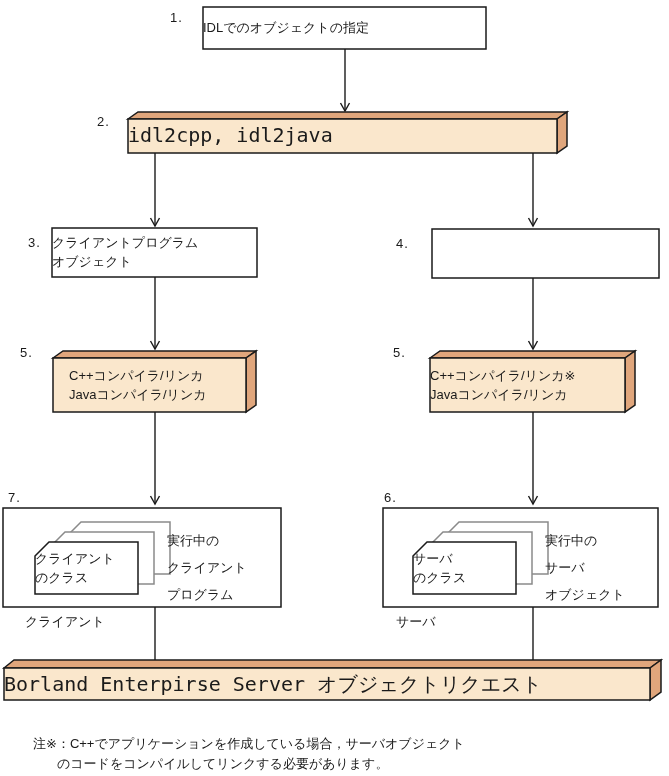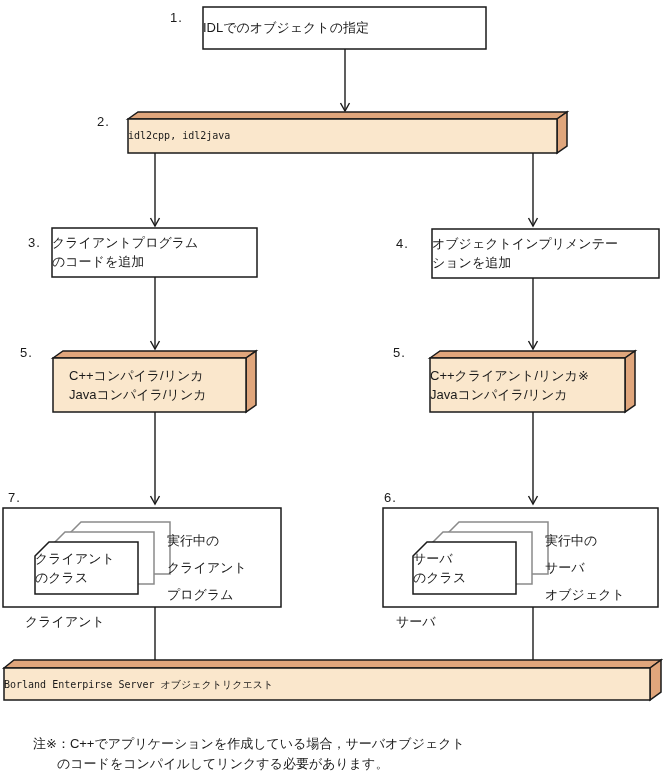--- a/index.html
+++ b/index.html
@@ -24,21 +24,21 @@
   .t {
     position: absolute;
     font-size: 13px;
     line-height: 19px;
     text-align: left;
     white-space: pre-line;
     color: var(--line, #1a1a1a);
   }
   .t.left { text-align: left; white-space: pre; }
   .t.lh20 { line-height: 27px; }
-  .t.mono { font-family: "DejaVu Sans Mono", monospace; font-size: 10px; }
+  .t.mono { font-family: "DejaVu Sans Mono", monospace; font-size: 20px; }
   .t.num  { letter-spacing: 1px; }
 </style>
 </head>
 <body>
 
 <div class="canvas">
 
   <svg class="layer" width="669" height="776" viewBox="0 0 669 776">
 
     <line class="wire" x1="345" y1="49" x2="345" y2="111"></line>
@@ -100,26 +100,24 @@
   <div class="t num left" style="left:28px;  top:233px;">3.</div>
   <div class="t num left" style="left:396px; top:234px;">4.</div>
   <div class="t num left" style="left:20px;  top:343px;">5.</div>
   <div class="t num left" style="left:393px; top:343px;">5.</div>
   <div class="t num left" style="left:8px;   top:488px;">7.</div>
   <div class="t num left" style="left:384px; top:488px;">6.</div>
 
   <div class="t" style="left:203px; top:18px;  width:283px;">IDLでのオブジェクトの指定</div>
   <div class="t mono" style="left:128px; top:126px; width:429px;">idl2cpp, idl2java</div>
   <div class="t" style="left:52px;  top:233px; width:205px;">クライアントプログラム
-のコードを追加</div>
-  <div class="t" style="left:432px; top:234px; width:227px;">オブジェクトインプリメンテー
-ションを追加</div>
+オブジェクト</div>
   <div class="t" style="left:53px;  top:366px; width:193px;padding-left:16px;">C++コンパイラ/リンカ
 Javaコンパイラ/リンカ</div>
-  <div class="t" style="left:430px; top:366px; width:195px;">C++クライアント/リンカ※
+  <div class="t" style="left:430px; top:366px; width:195px;">C++コンパイラ/リンカ※
 Javaコンパイラ/リンカ</div>
 
   <div class="t" style="left:35px;  top:549px; width:103px;">クライアント
 のクラス</div>
   <div class="t" style="left:413px; top:549px; width:103px;">サーバ
 のクラス</div>
   <div class="t lh20" style="left:167px; top:527px; width:120px;">実行中の
 クライアント
 プログラム</div>
   <div class="t lh20" style="left:545px; top:527px; width:120px;">実行中の

